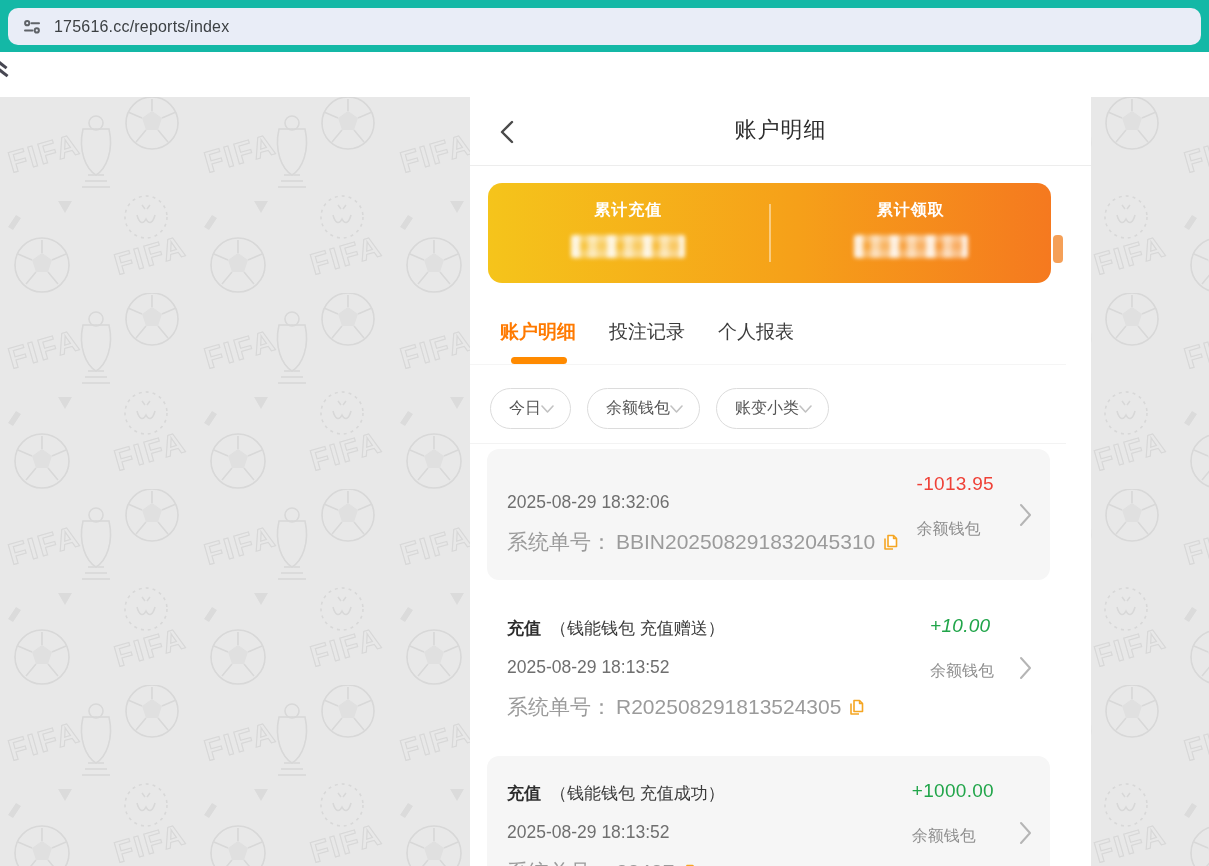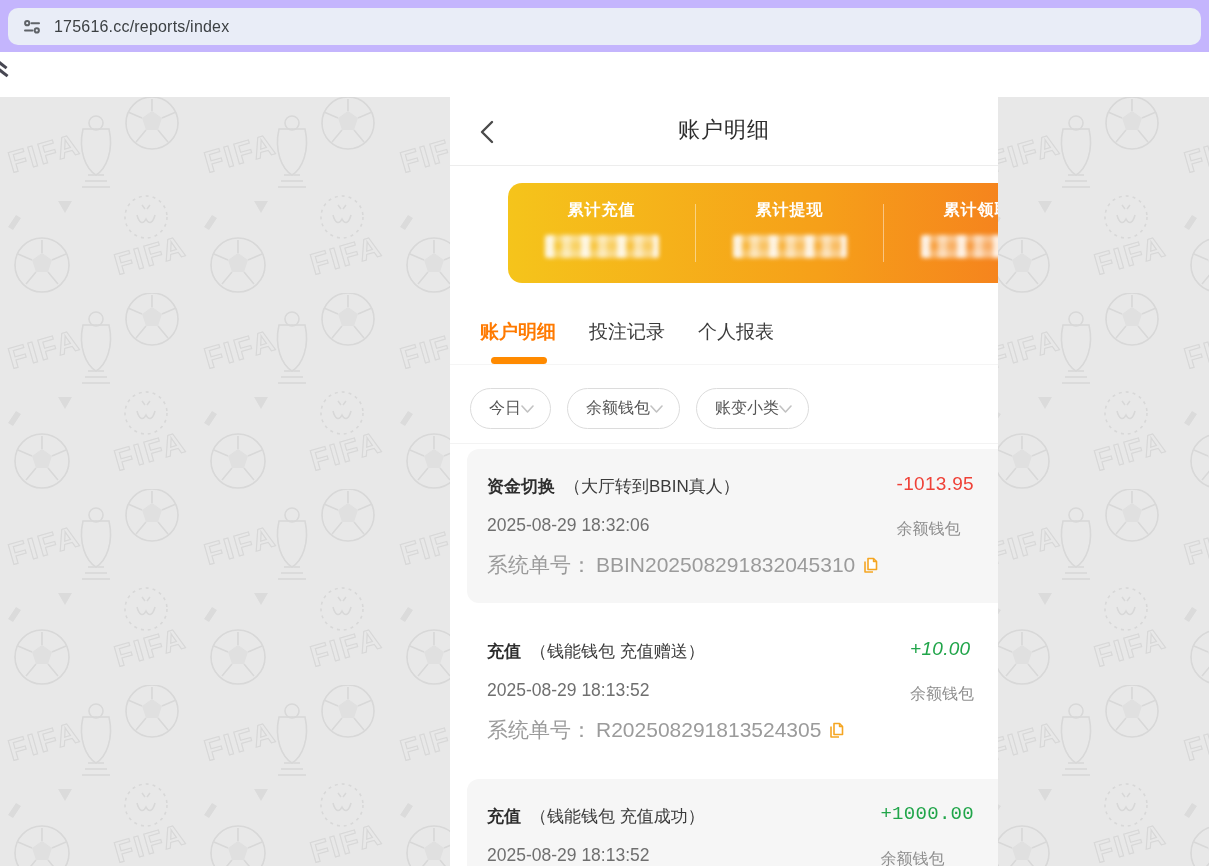--- a/index.html
+++ b/index.html
@@ -1,47 +1,47 @@
 <!DOCTYPE html>
 <html><head>
 <meta charset="utf-8">
 <style>
   * { margin:0; padding:0; box-sizing:border-box; }
   html,body { width:1209px; height:866px; overflow:hidden; background:#fff;
     font-family:"Liberation Sans","DejaVu Sans",sans-serif; }
 
   
-  .browser-top { position:absolute; left:0; top:0; width:1209px; height:52px; background:#c4b5fd; z-index:6; }
+  .browser-top { position:absolute; left:0; top:0; width:1209px; height:52px; background:#14b8a6; z-index:6; }
   .url-bar { position:absolute; left:8px; top:8px; width:1193px; height:37px;
     background:#e9edf7; border-radius:10px; display:flex; align-items:center; padding:0 14px; }
   .url-icon { width:20px; height:20px; margin-right:12px; flex:0 0 auto; }
   .url-text { font-size:16px; color:#3c4043; letter-spacing:.2px; }
 
   
   .glyph-frag { position:absolute; left:0; top:60px; width:9px; height:22px; overflow:hidden; z-index:6; }
   .glyph-frag i { position:absolute; display:block; width:12px; height:2.5px; background:#474752; }
   .glyph-frag i.a { top:3px; left:-4px; transform:rotate(38deg); }
   .glyph-frag i.b { top:11px; left:-3px; transform:rotate(38deg); }
 
   
   .bg { position:absolute; left:0; top:97px; width:1209px; height:769px; background:#e8e8e8; z-index:1; }
   .bg svg { position:absolute; left:0; top:0; }
 
   
-  .panel { position:absolute; left:450px; top:97px; width:548px; height:769px; background:#fff; z-index:4; overflow:hidden; }
+  .panel { position:absolute; left:470px; top:97px; width:621px; height:769px; background:#fff; z-index:4; overflow:hidden; }
 
   .panel-header { position:relative; height:69px; border-bottom:1px solid #ededed; }
   .back-btn { position:absolute; left:26px; top:22px; width:24px; height:26px; cursor:pointer; }
   .page-title { position:absolute; left:0; right:0; top:18px; text-align:center;
     font-size:22px; color:#2d2d2d; font-weight:500; letter-spacing:1px; }
 
   
   .summary-card { position:absolute; left:18px; top:86px; width:563px; height:100px; border-radius:14px;
     background:linear-gradient(90deg,#f5c41b 0%,#f6a019 55%,#f5791f 100%);
-    display:flex; align-items:stretch;margin-left:40px; }
+    display:flex; align-items:stretch; }
   .sum-col { flex:1; text-align:center; position:relative; padding-top:17px; }
   .sum-divider { width:1px; height:58px; background:rgba(255,255,255,.45); align-self:center; }
   .sum-label { color:#fff; font-size:16px; font-weight:600; letter-spacing:1px; }
   .sum-masked { width:114px; height:23px; margin:14px auto 0; border-radius:3px; filter:blur(2px);
     background-image:
       repeating-linear-gradient(90deg, rgba(255,255,255,.85) 0 9px, rgba(255,255,255,.18) 9px 17px,
         rgba(255,255,255,.6) 17px 26px, rgba(255,255,255,.32) 26px 36px),
       repeating-linear-gradient(0deg, rgba(255,255,255,.25) 0 8px, rgba(255,255,255,0) 8px 16px); }
   .peek-tab { position:absolute; left:583px; top:138px; width:10px; height:28px;
     background:#f5a058; border-radius:4px; }
@@ -147,24 +147,20 @@
     </svg>
     <div class="page-title">账户明细</div>
   </div>
 
   <div class="summary-card">
     <div class="sum-col">
       <div class="sum-label">累计充值</div>
       <div class="sum-masked"></div>
     </div>
     <div class="sum-divider"></div>
-    <div class="sum-col">
-      <div class="sum-label">累计提现</div>
-      <div class="sum-masked"></div>
-    </div>
     <div class="sum-divider"></div>
     <div class="sum-col">
       <div class="sum-label">累计领取</div>
       <div class="sum-masked"></div>
     </div>
   </div>
   <div class="peek-tab"></div>
 
   <div class="tabs">
     <div class="tab-row">
@@ -192,24 +188,20 @@
       <span>账变小类</span>
       <svg width="13" height="8" viewBox="0 0 13 8">
         <polyline points="1,1 6.5,7 12,1" fill="none" stroke="#c2c2c2" stroke-width="1.6" stroke-linecap="round" stroke-linejoin="round"></polyline>
       </svg>
     </div>
   </div>
 
   <div class="txn-list">
 
     <div class="txn shaded">
-      <div class="txn-title-line">
-        <span class="txn-title">资金切换</span>
-        <span class="txn-sub">（大厅转到BBIN真人）</span>
-      </div>
       <div class="txn-time">2025-08-29 18:32:06</div>
       <div class="txn-order">
         <span>系统单号：</span>
         <span style="margin-left:-4px;">BBIN202508291832045310</span>
         <svg class="copy-icon" width="15" height="17" viewBox="0 0 15 17">
           <path d="M2 4.5 V15 H10" fill="none" stroke="#f5a623" stroke-width="1.6" stroke-linejoin="round"></path>
           <path d="M5 1.5 h5.5 l3 3 V12.5 H5 Z" fill="#fff" stroke="#f5a623" stroke-width="1.6" stroke-linejoin="round"></path>
           <path d="M10.5 1.5 v3 h3" fill="none" stroke="#f5a623" stroke-width="1.4" stroke-linejoin="round"></path>
         </svg>
       </div>
@@ -255,21 +247,21 @@
       <div class="txn-order">
         <span>系统单号：</span>
         <span style="margin-left:-4px;">28437</span>
         <svg class="copy-icon" width="15" height="17" viewBox="0 0 15 17">
           <path d="M2 4.5 V15 H10" fill="none" stroke="#f5a623" stroke-width="1.6" stroke-linejoin="round"></path>
           <path d="M5 1.5 h5.5 l3 3 V12.5 H5 Z" fill="#fff" stroke="#f5a623" stroke-width="1.6" stroke-linejoin="round"></path>
           <path d="M10.5 1.5 v3 h3" fill="none" stroke="#f5a623" stroke-width="1.4" stroke-linejoin="round"></path>
         </svg>
       </div>
       <div class="txn-right">
-        <div class="txn-amount" style="color: rgb(33, 165, 74); font-family: Liberation Mono, monospace;">+1000.00</div>
+        <div class="txn-amount" style="color: rgb(33, 165, 74);">+1000.00</div>
         <div class="txn-wallet">余额钱包</div>
       </div>
       <svg class="txn-chevron" width="13" height="24" viewBox="0 0 13 24">
         <polyline points="2,2 11,12 2,22" fill="none" stroke="#b5b5b5" stroke-width="2" stroke-linecap="round" stroke-linejoin="round"></polyline>
       </svg>
     </div>
 
   </div>
 </div>
 

